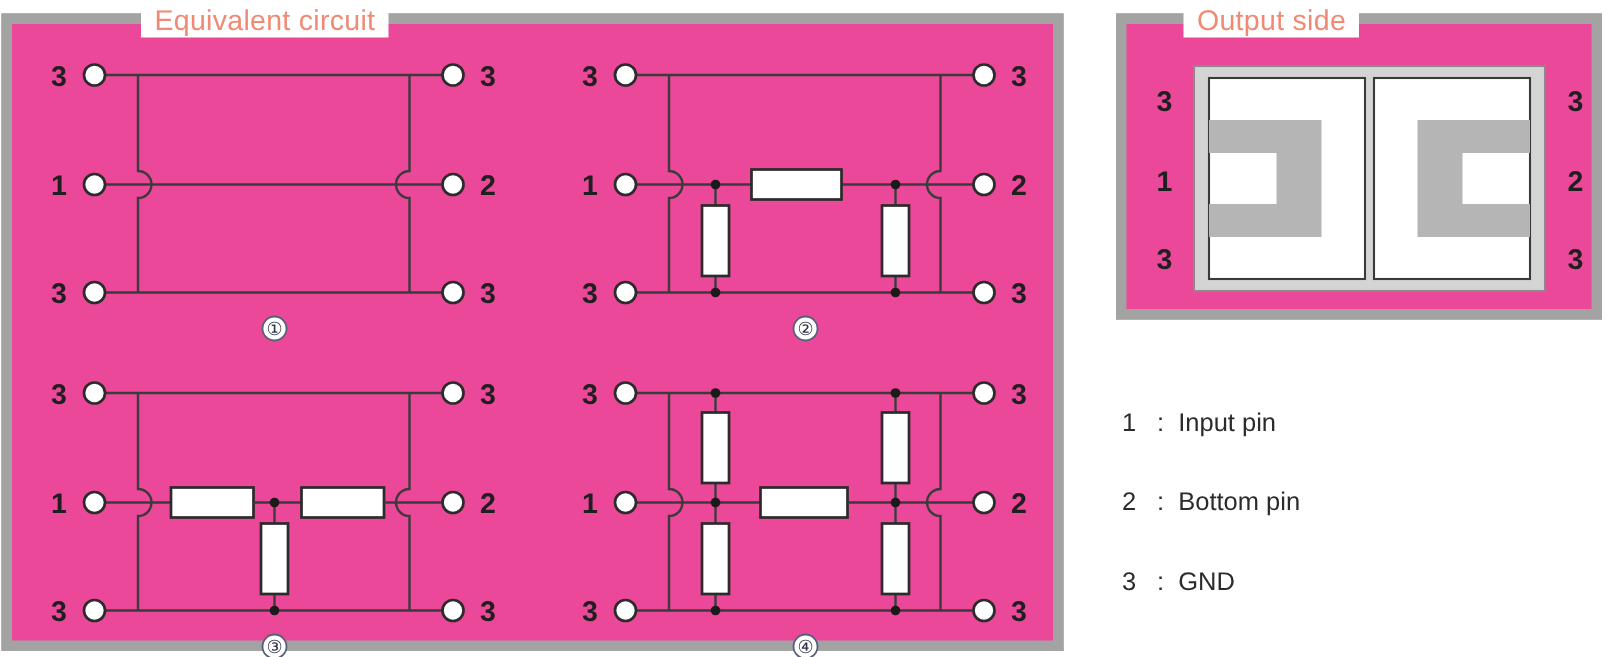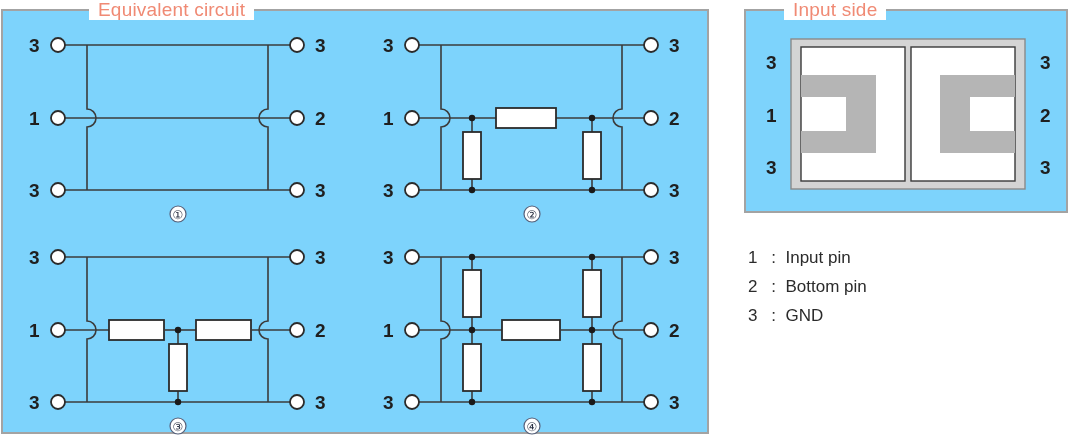--- a/index.html
+++ b/index.html
@@ -8,22 +8,22 @@
     width: 1080px; height: 438px;
     background: #ffffff;
     font-family: "Liberation Sans", sans-serif;
     overflow: hidden;
   }
   #root { position: relative; width: 1080px; height: 438px; }
 
   
   .panel {
     position: absolute;
-    border: 2px solid #a3a3a3;
-    background: #7dd3fc;
+    border: 7px solid #a3a3a3;
+    background: #ec4899;
   }
   .panel-legend {
     position: absolute;
     top: -11px;
     background: #ffffff;
     color: #f08a74;
     font-size: 19px;
     line-height: 20px;
     letter-spacing: .2px;
     padding: 0 9px;
@@ -60,21 +60,21 @@
   .body-inner { fill: #ffffff; stroke: #3a3a3a; stroke-width: 1.4; }
   .pad        { fill: #b5b5b5; }
   .padnum     { fill: #1f1f1f; font-family: "Liberation Sans", sans-serif;
                 font-size: 19px; font-weight: 700; }
 
   
   #pin-legend {
     position: absolute; left: 748px; top: 243px;
     font-size: 17px; color: #2b2b2b; line-height: 29px;
   }
-  #pin-legend .row { white-space: nowrap; }
+  #pin-legend .row { white-space: nowrap; margin-top: 24px; }
   #pin-legend .k { display: inline-block; width: 14px; }
   #pin-legend .sep { display: inline-block; width: 14px; text-align: center; }
 </style>
 </head>
 <body>
 
 <div id="root">
 
   <div class="panel" id="equiv-panel">
     <div class="panel-legend">Equivalent circuit</div>
@@ -229,21 +229,21 @@
         <text class="pinlabel" x="312" y="114">2</text>
         <text class="pinlabel" x="312" y="186">3</text>
 
         <circle class="circnum-c" cx="175" cy="203" r="8"></circle>
         <text class="circnum-t" x="175" y="207.5">④</text>
       </svg>
     </div>
   </div>
 
   <div class="panel" id="bottom-panel">
-    <div class="panel-legend">Input side</div>
+    <div class="panel-legend">Output side</div>
 
     <div id="bottom-art">
       <svg width="236" height="152" viewBox="0 0 236 152">
 
         <rect class="body-outer" x="1" y="1" width="234" height="150"></rect>
 
         <rect class="body-inner" x="11" y="9" width="104" height="134"></rect>
         <rect class="body-inner" x="121" y="9" width="104" height="134"></rect>
 
         <path class="pad" d="M11,37 H86 V115 H11 V93 H56 V59 H11 Z"></path>

